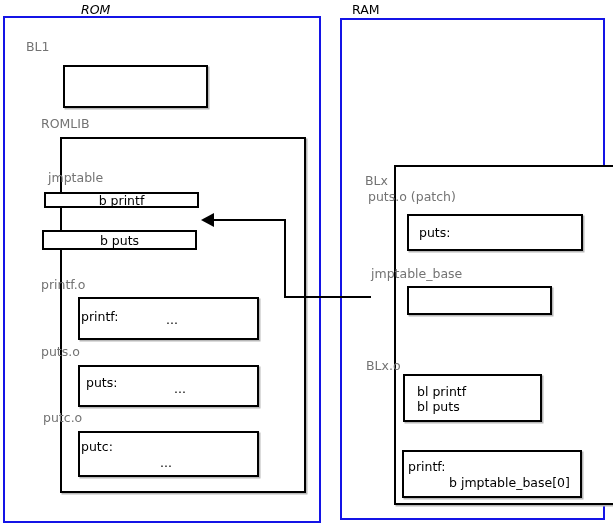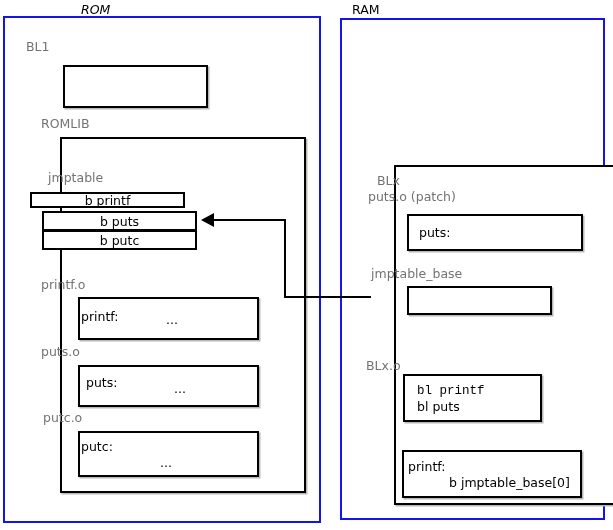--- a/index.html
+++ b/index.html
@@ -86,23 +86,22 @@
 
   <div class="lbl" style="left:26px; top:40px;">BL1</div>
   <div class="box shadowed" style="left:26px; top:65px; width:145px; height:43px;">
     <span class="boxtext" style="left:8px; top:6px;"></span>
   </div>
 
   <div class="lbl" style="left:25px; top:117px;margin-left:16px;">ROMLIB</div>
   <div class="box shadowed" style="left:23px; top:137px; width:246px; height:356px;"></div>
 
   <div class="lbl" style="left:48px; top:171px;">jmptable</div>
-  <div class="jt-row" style="left:30px; top:192px; width:155px; height:16px;">b printf</div>
-  <div class="jt-row shadowed" style="left:42px; top:211px; width:155px; height:20px;">b puts</div>
-  <div class="jt-row" style="left:42px; top:230px; width:155px; height:20px;">b putc</div>
+  <div class="jt-row" style="left:44px; top:192px; width:155px; height:16px;">b printf</div>
+  <div class="jt-row" style="left:42px; top:230px; width:155px; height:20px;">b puts</div>
 
   <div class="lbl" style="left:41px; top:278px;text-align:center;">printf.o</div>
   <div class="box shadowed" style="left:41px; top:297px; width:181px; height:43px;">
     <span class="boxtext" style="left:1px; top:10px;">printf:</span>
     <span class="boxtext" style="left:86px; top:13px;">...</span>
   </div>
 
   <div class="lbl" style="left:41px; top:345px;">puts.o</div>
   <div class="box shadowed" style="left:41px; top:365px; width:181px; height:42px;">
     <span class="boxtext" style="left:6px; top:8px;">puts:</span>
@@ -112,35 +111,35 @@
   <div class="lbl" style="left:43px; top:411px;">putc.o</div>
   <div class="box shadowed" style="left:41px; top:431px; width:181px; height:46px;">
     <span class="boxtext" style="left:1px; top:6px;">putc:</span>
     <span class="boxtext" style="left:80px; top:22px;">...</span>
   </div>
 
   <div class="region-title" style="left:352px; top:2px;">RAM</div>
   <div class="region" style="left:340px; top:18px; width:265px; height:502px;"></div>
 
   <div class="box shadowed" style="left:357px; top:165px; width:231px; height:340px;"></div>
-  <div class="lbl" style="left:377px; top:174px;">BLx</div>
+  <div class="lbl" style="left:365px; top:174px;">BLx</div>
 
   <div class="lbl" style="left:368px; top:190px;">puts.o (patch)</div>
   <div class="box shadowed" style="left:370px; top:214px; width:176px; height:37px;">
     <span class="boxtext" style="left:10px; top:9px;">puts:</span>
   </div>
 
   <div class="lbl" style="left:371px; top:267px;">jmptable_base</div>
   <div class="box shadowed" style="left:370px; top:286px; width:145px; height:29px;">
     <span class="boxtext" style="left:6px; top:5px;"></span>
   </div>
 
   <div class="lbl" style="left:366px; top:359px;">BLx.o</div>
   <div class="box shadowed" style="left:366px; top:374px; width:139px; height:48px;">
-    <span class="boxtext" style="left:12px; top:8px;font-family:Liberation Mono, monospace;">bl printf</span>
+    <span class="boxtext" style="left:12px; top:8px;">bl printf</span>
     <span class="boxtext" style="left:12px; top:23px;">bl puts</span>
   </div>
 
   <div class="box shadowed" style="left:365px; top:450px; width:180px; height:48px;">
     <span class="boxtext" style="left:4px; top:7px;">printf:</span>
     <span class="boxtext" style="left:45px; top:23px;">b jmptable_base[0]</span>
   </div>
 
   <div class="conn" style="left:285px; top:296px; width:86px; height:2px;"></div>
 

